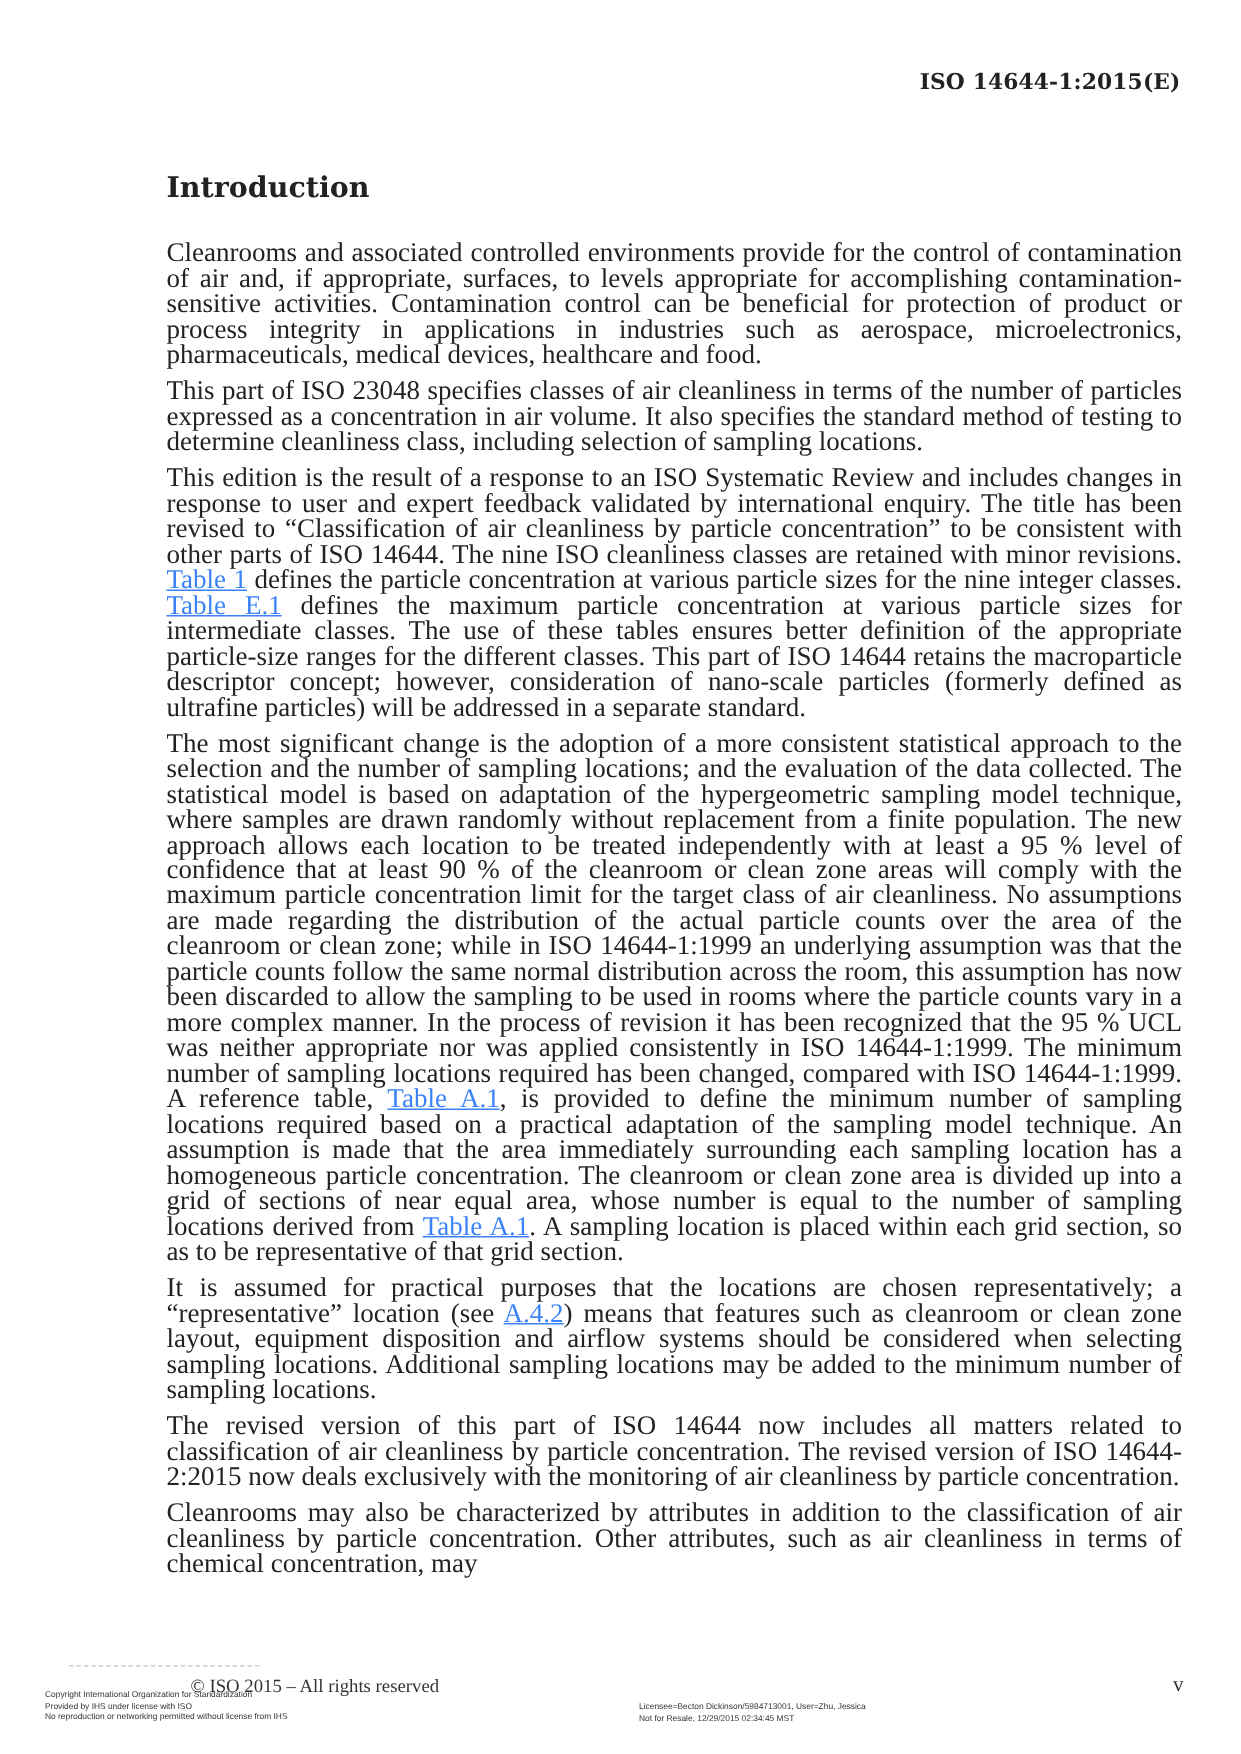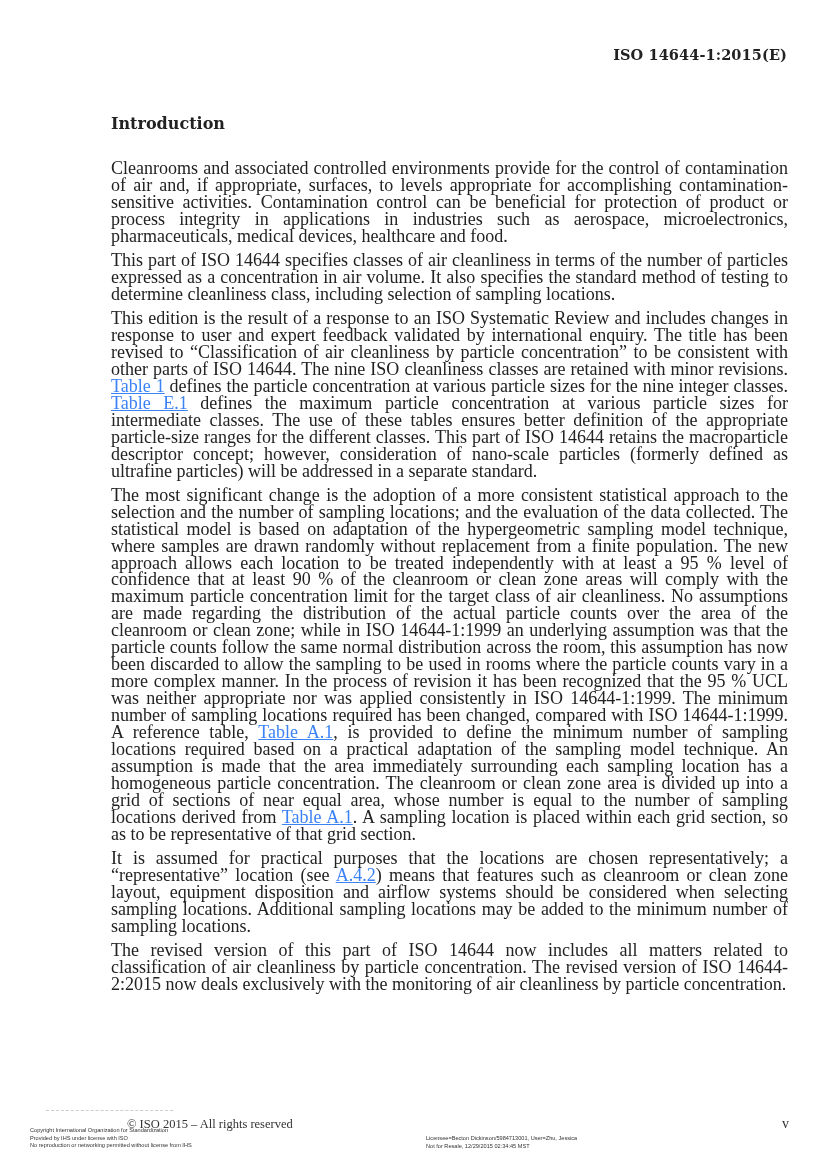--- a/index.html
+++ b/index.html
@@ -5,21 +5,21 @@
     html, body { margin: 0; padding: 0; background: #ffffff; }
     body { width: 827px; height: 1169px; position: relative; overflow: hidden; }
     .page { position: absolute; left: 13px; top: 0; width: 827px; height: 1169px; }
     .doc-id {
       position: absolute; right: 53px; top: 46px;
       font-family: "DejaVu Serif", serif; font-weight: bold; font-size: 14.5px;
       color: #222; letter-spacing: 0.1px;
     }
     .title {
       position: absolute; left: 98px; top: 114px; margin: 0;
-      font-family: "DejaVu Serif", serif; font-weight: bold; font-size: 16px; color: #222;
+      font-family: "DejaVu Serif", serif; font-weight: bold; font-size: 19px; color: #222;
     }
     .body {
       position: absolute; left: 98px; top: 160px; width: 677px;
       font-family: "Liberation Serif", serif; font-size: 18px; line-height: 16.95px;
       color: #222; text-align: justify;
     }
     .body p { margin: 0 0 7.2px 0; hyphens: none; }
     .body a { color: #3b82f6; }
     .footer-copy {
       position: absolute; left: 98px; top: 1117px;
@@ -44,25 +44,26 @@
 </head>
 <body>
 
 <div class="page">
   <div class="doc-id">ISO 14644-1:2015(E)</div>
 
   <h1 class="title">Introduction</h1>
 
   <div class="body" id="body">
       <p><span>Cleanrooms and associated controlled environments provide for the control of contamination of air and, if appropriate, surfaces, to levels appropriate for accomplishing contamination-sensitive activities. Contamination control can be beneficial for protection of product or process integrity in applications in industries such as aerospace, microelectronics, pharmaceuticals, medical devices, healthcare and food.</span></p>
-      <p><span>This part of ISO 14644 specifies classes of air cleanliness in terms of the number of particles expressed as a concentration in air volume. It also specifies the standard method of testing to determine cleanliness class, including selection of sampling locations.</span></p>
+      <p><span>This part of ISO 23048 specifies classes of air cleanliness in terms of the number of particles expressed as a concentration in air volume. It also specifies the standard method of testing to determine cleanliness class, including selection of sampling locations.</span></p>
       <p><span>This edition is the result of a response to an ISO Systematic Review and includes changes in response to user and expert feedback validated by international enquiry. The title has been revised to “Classification of air cleanliness by particle concentration” to be consistent with other parts of ISO 14644. The nine ISO cleanliness classes are retained with minor revisions. </span><a href="#">Table 1</a><span> defines the particle concentration at various particle sizes for the nine integer classes. </span><a href="#">Table E.1</a><span> defines the maximum particle concentration at various particle sizes for intermediate classes. The use of these tables ensures better definition of the appropriate particle-size ranges for the different classes. This part of ISO 14644 retains the macroparticle descriptor concept; however, consideration of nano-scale particles (formerly defined as ultrafine particles) will be addressed in a separate standard.</span></p>
       <p><span>The most significant change is the adoption of a more consistent statistical approach to the selection and the number of sampling locations; and the evaluation of the data collected. The statistical model is based on adaptation of the hypergeometric sampling model technique, where samples are drawn randomly without replacement from a finite population. The new approach allows each location to be treated independently with at least a 95 % level of confidence that at least 90 % of the cleanroom or clean zone areas will comply with the maximum particle concentration limit for the target class of air cleanliness. No assumptions are made regarding the distribution of the actual particle counts over the area of the cleanroom or clean zone; while in ISO 14644-1:1999 an underlying assumption was that the particle counts follow the same normal distribution across the room, this assumption has now been discarded to allow the sampling to be used in rooms where the particle counts vary in a more complex manner. In the process of revision it has been recognized that the 95 % UCL was neither appropriate nor was applied consistently in ISO 14644-1:1999. The minimum number of sampling locations required has been changed, compared with ISO 14644-1:1999. A reference table, </span><a href="#">Table A.1</a><span>, is provided to define the minimum number of sampling locations required based on a practical adaptation of the sampling model technique. An assumption is made that the area immediately surrounding each sampling location has a homogeneous particle concentration. The cleanroom or clean zone area is divided up into a grid of sections of near equal area, whose number is equal to the number of sampling locations derived from </span><a href="#">Table A.1</a><span>. A sampling location is placed within each grid section, so as to be representative of that grid section.</span></p>
       <p><span>It is assumed for practical purposes that the locations are chosen representatively; a “representative” location (see </span><a href="#">A.4.2</a><span>) means that features such as cleanroom or clean zone layout, equipment disposition and airflow systems should be considered when selecting sampling locations. Additional sampling locations may be added to the minimum number of sampling locations.</span></p>
       <p><span>The revised version of this part of ISO 14644 now includes all matters related to classification of air cleanliness by particle concentration. The revised version of ISO 14644-2:2015 now deals exclusively with the monitoring of air cleanliness by particle concentration.</span></p>
+      <p><span>Cleanrooms may also be characterized by attributes in addition to the classification of air cleanliness by particle concentration. Other attributes, such as air cleanliness in terms of chemical concentration, may</span></p>
     </div>
 
   <div class="footer-dashes"></div>
   <div class="footer-copy">© ISO 2015 – All rights reserved</div>
   <div class="page-num">v</div>
 
   <div class="lic-left">
     <div>Copyright International Organization for Standardization</div>
     <div>Provided by IHS under license with ISO</div>
     <div>No reproduction or networking permitted without license from IHS</div>

